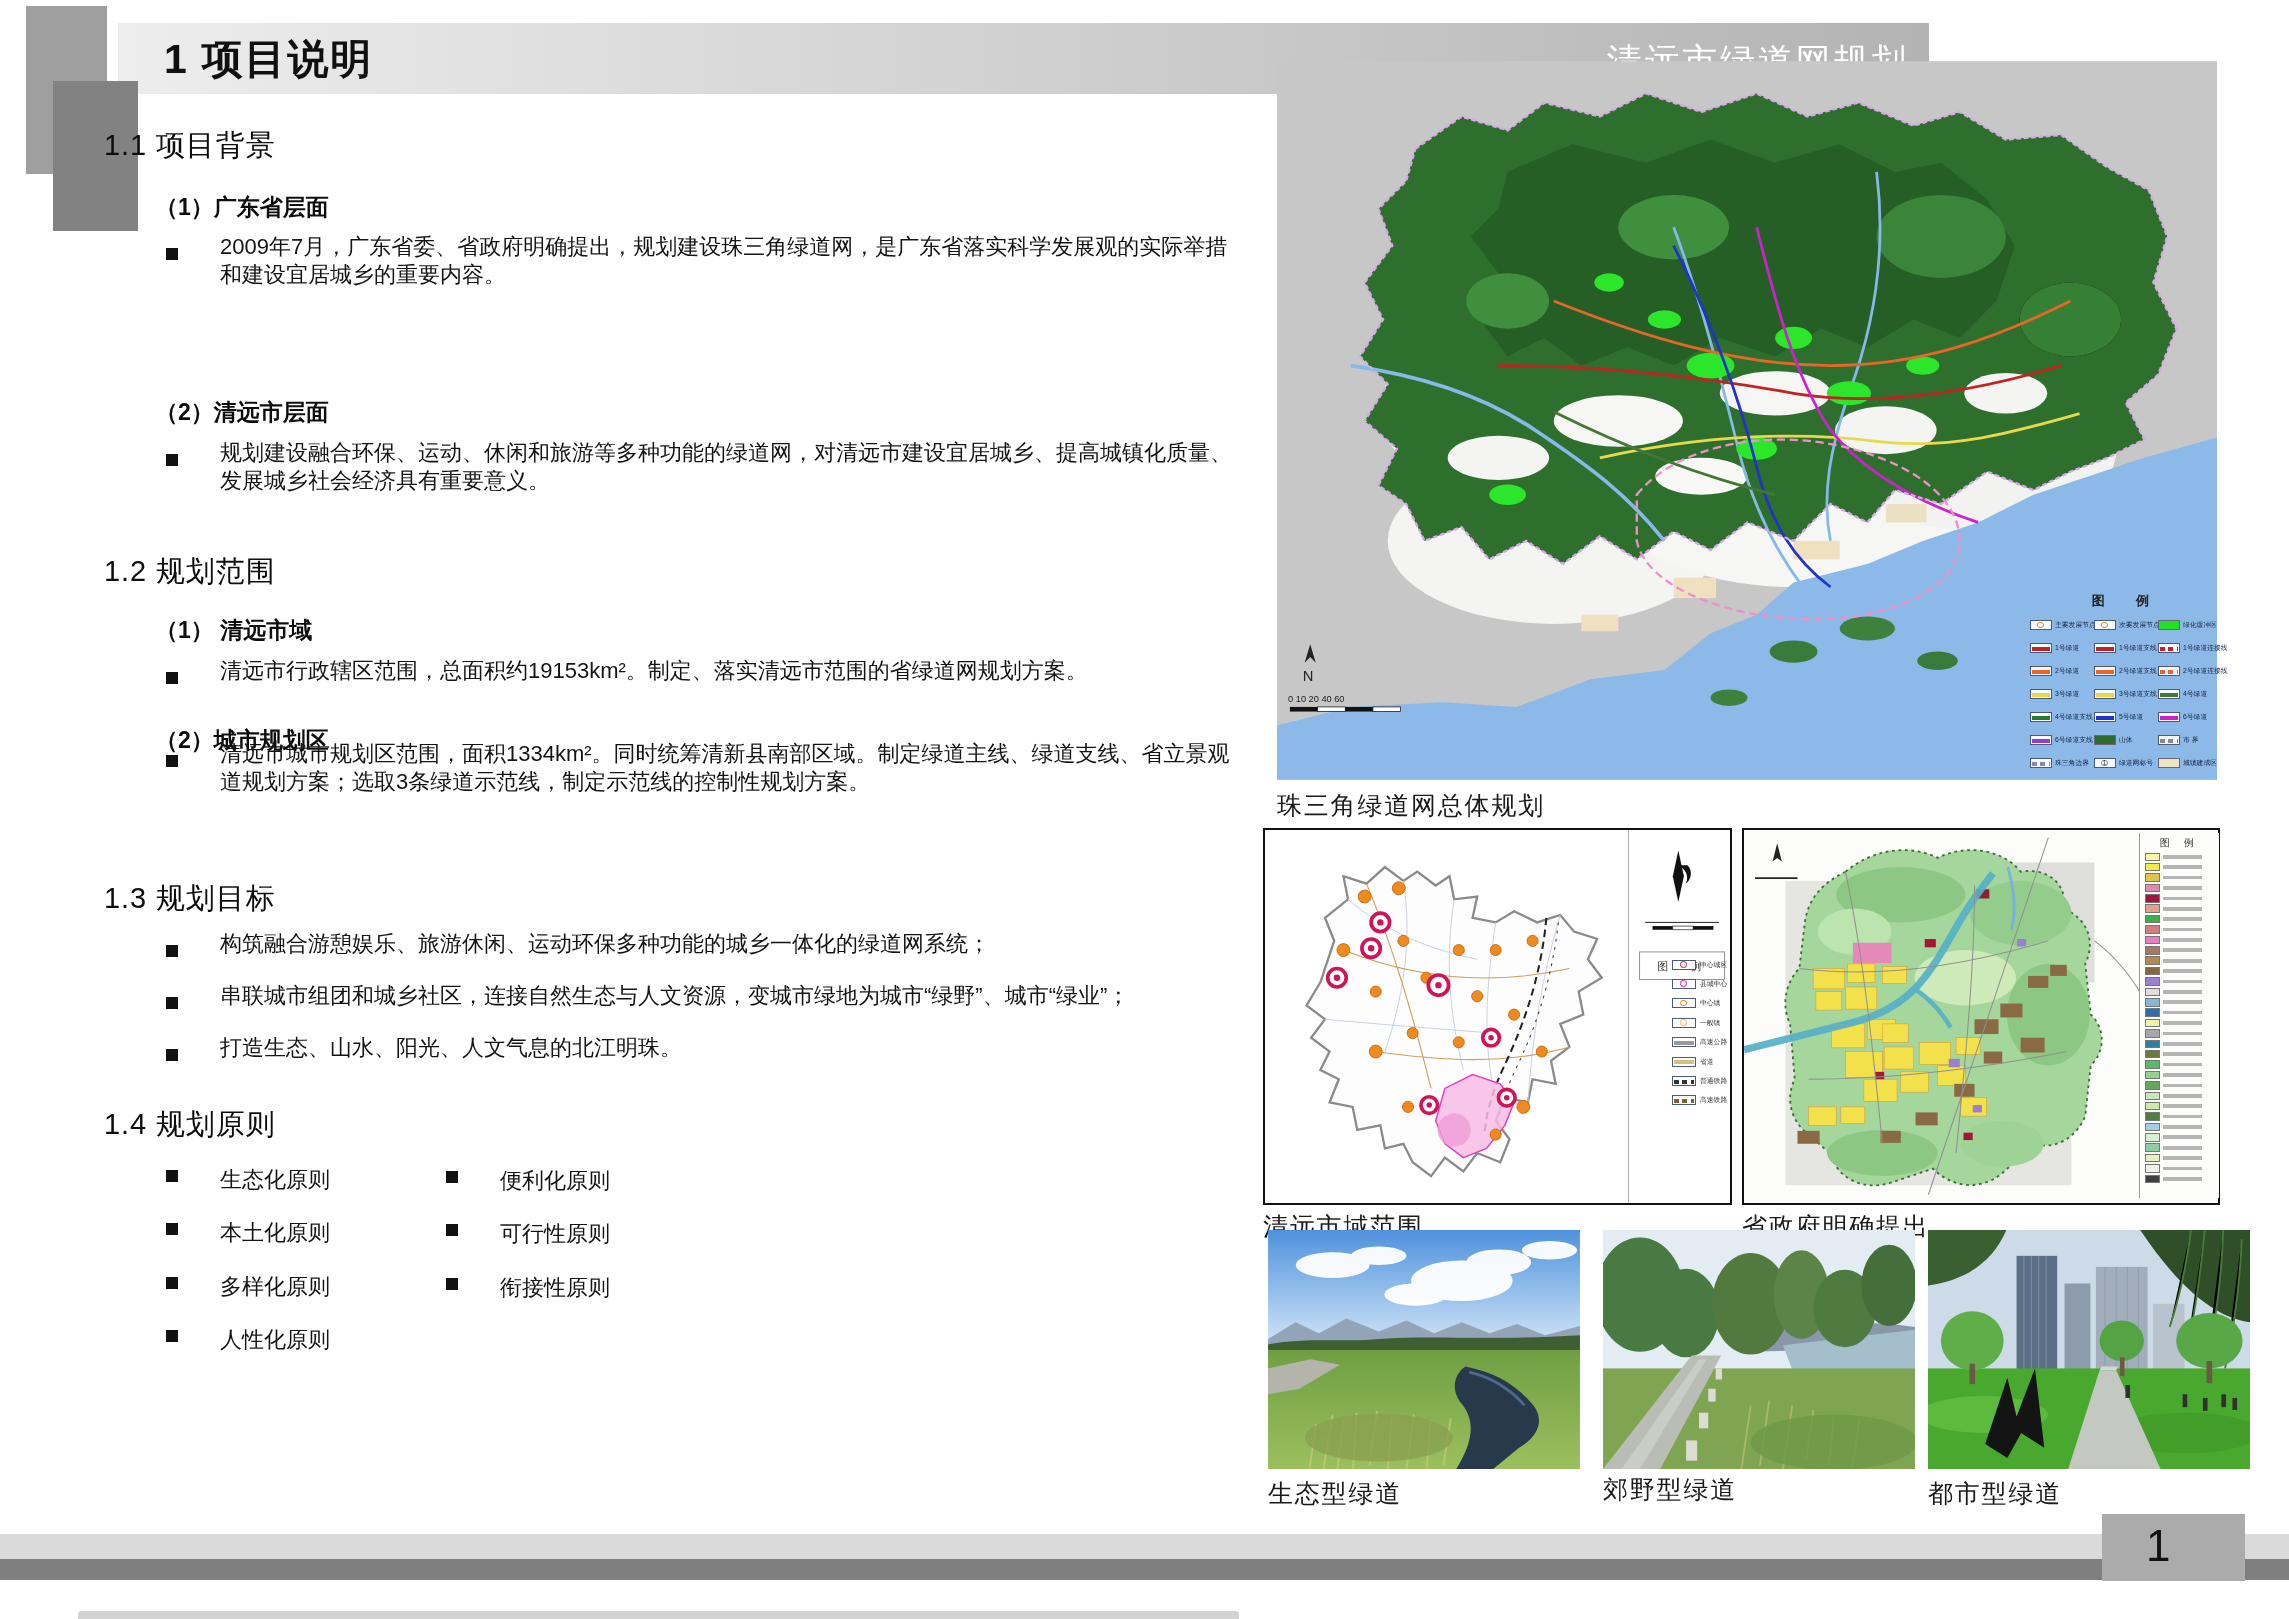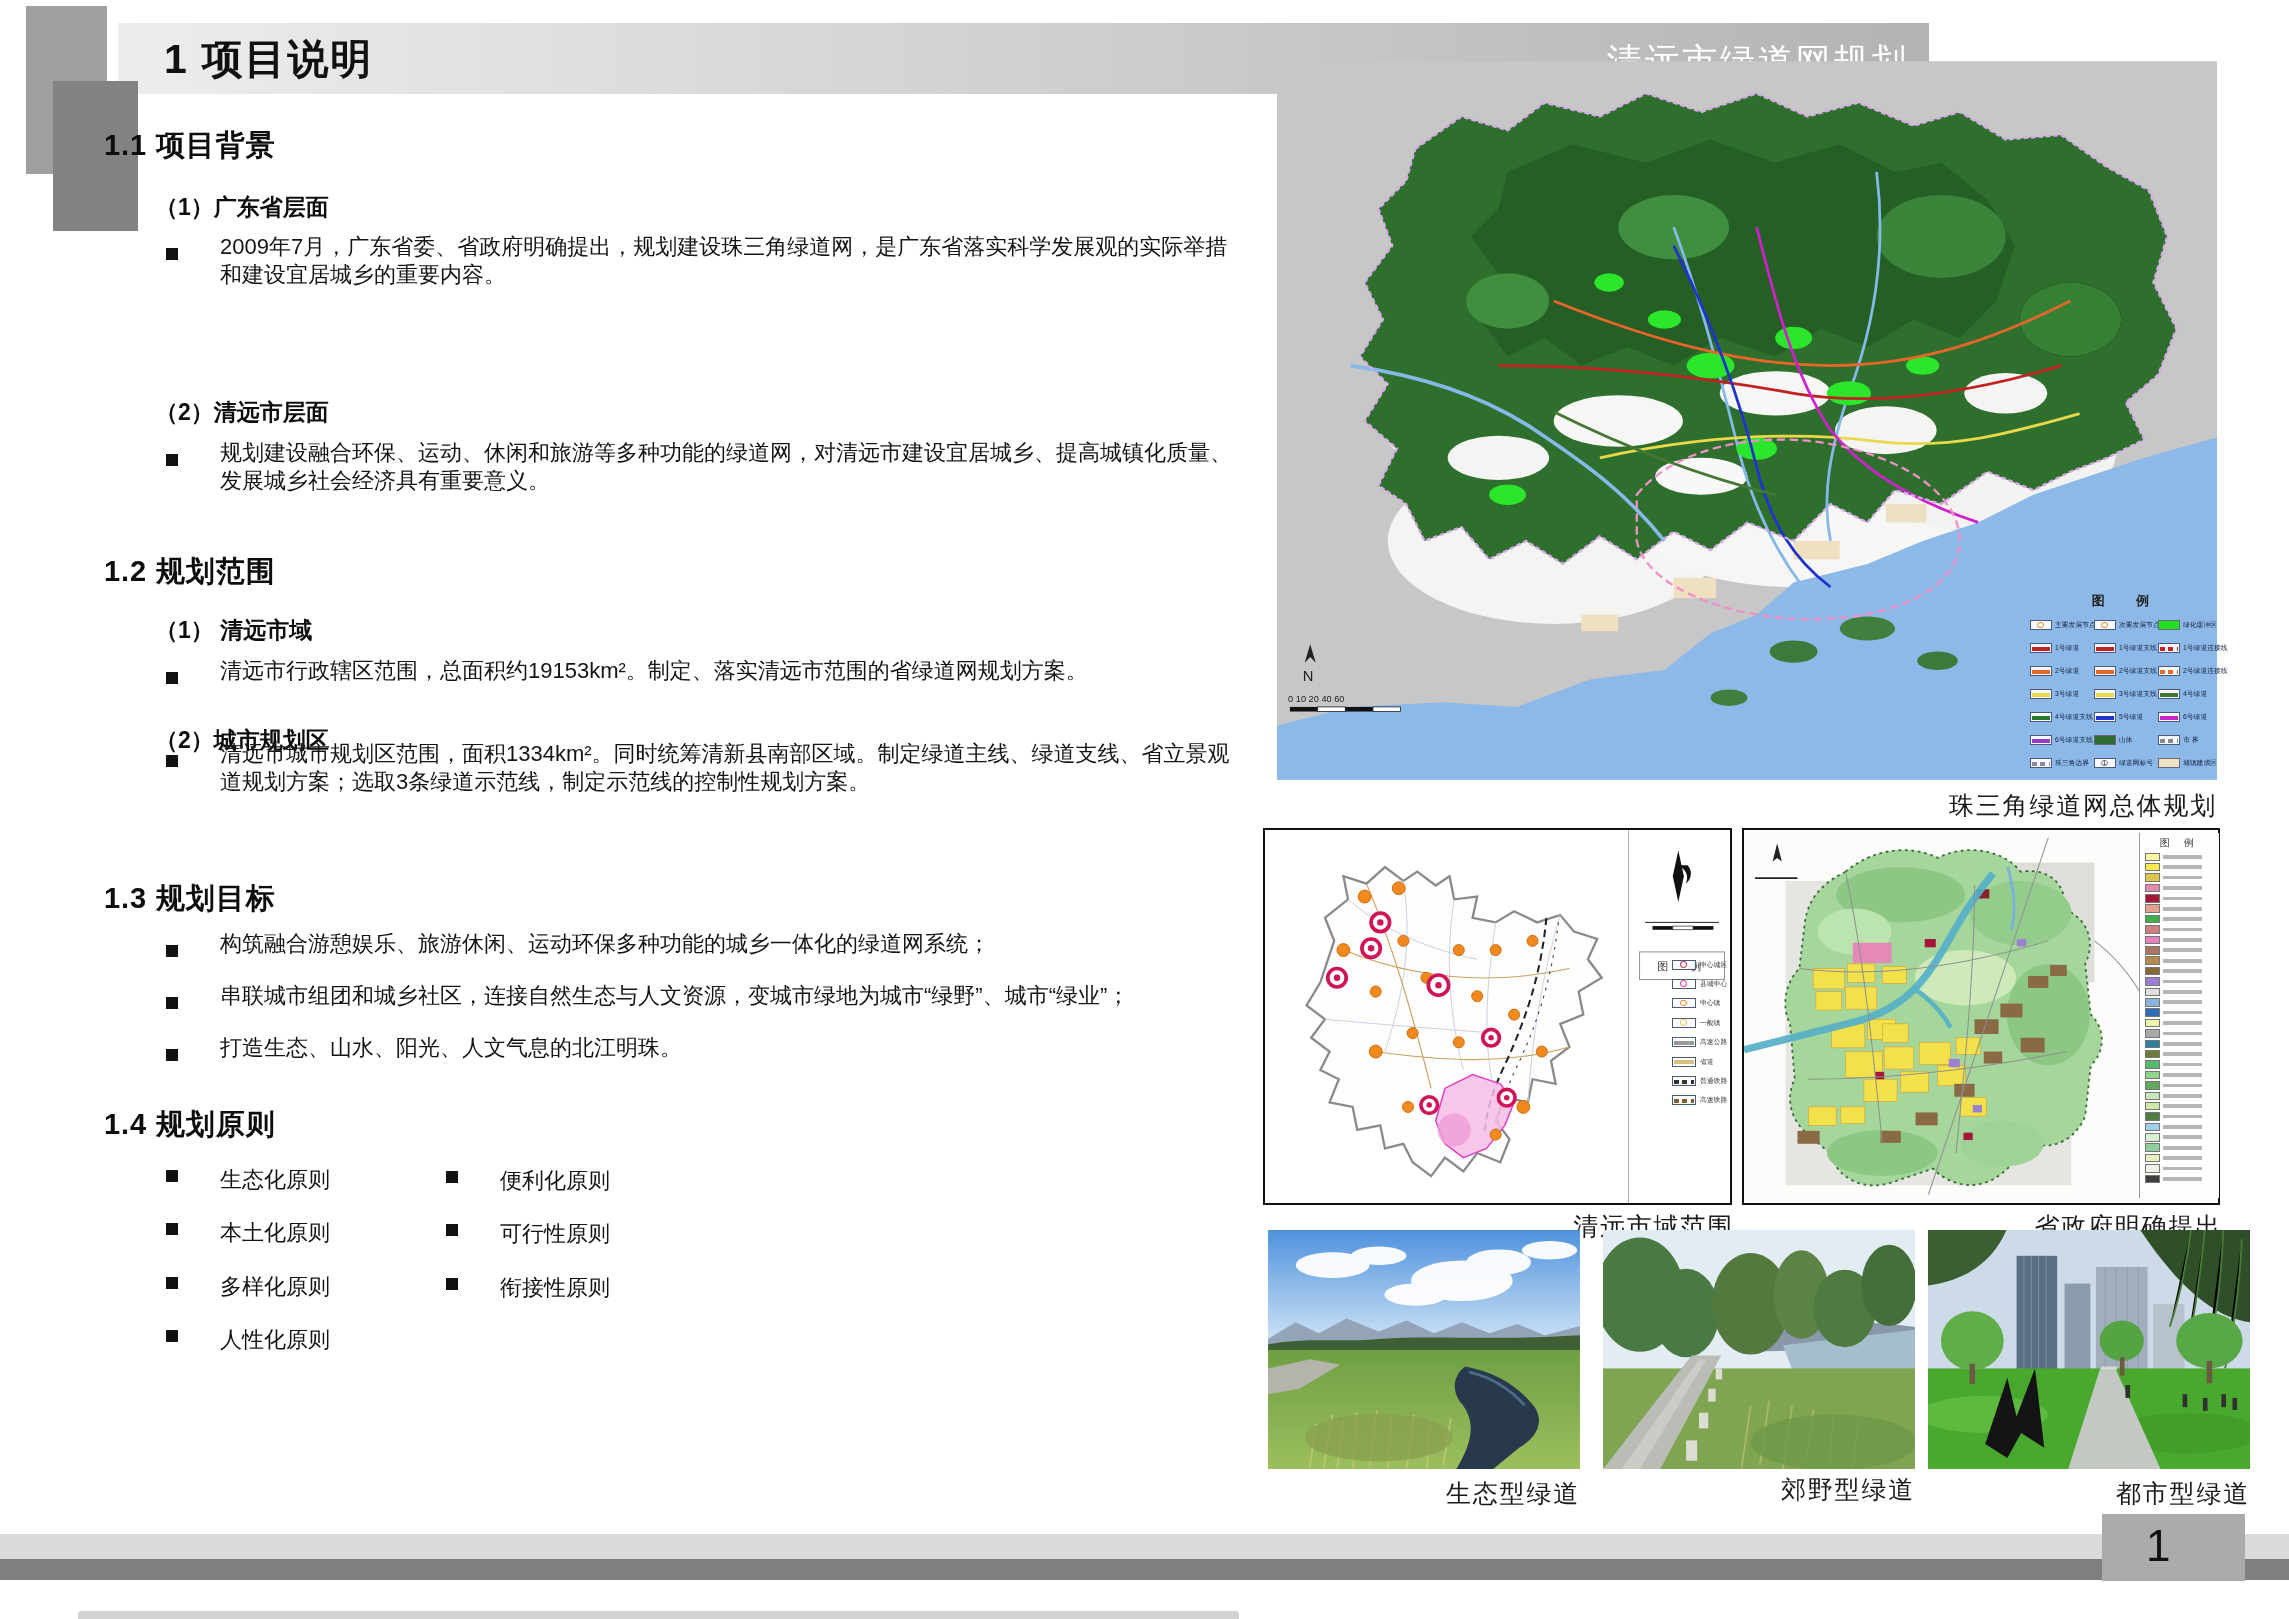--- a/index.html
+++ b/index.html
@@ -9,30 +9,30 @@
   
   .header-bar{position:absolute;left:118px;top:23px;width:1811px;height:71px;
     background:linear-gradient(to right,#ededed 0%,#d9d9d9 35%,#b3b3b3 100%);}
   .chapter-title{position:absolute;left:46px;top:9.2px;font-size:41px;font-weight:bold;color:#101010;letter-spacing:1.8px;}
   .doc-title{position:absolute;right:20px;top:14.8px;font-family:"Liberation Serif",serif;
     font-size:35px;color:#ffffff;letter-spacing:2.8px;}
   .deco-sq1{position:absolute;left:26px;top:5.5px;width:81px;height:168px;background:#9f9f9f;}
   .deco-sq2{position:absolute;left:53px;top:81px;width:85px;height:150px;background:#828282;}
 
   
-  .h-sec{position:absolute;left:104px;font-size:29px;font-weight:bold;color:#0d0d0d;letter-spacing:0.9px;}
+  .h-sec{position:absolute;left:104px;font-size:29px;font-weight:normal;color:#0d0d0d;letter-spacing:0.9px;}
   .h-sub{position:absolute;left:155px;font-size:23px;font-weight:bold;color:#0d0d0d;}
   .bullet{position:absolute;left:220px;width:1023px;font-size:22px;line-height:28px;color:#141414;}
   .bsq{position:absolute;left:-54px;top:14.8px;width:12px;height:12px;background:#111;}
   .pr-item{position:absolute;font-size:22px;color:#141414;}
   .pr-item .bsq{left:-54px;top:4.6px;}
 
   
   .figure{position:absolute;overflow:hidden;}
-  .fig-caption{position:absolute;text-align:right;font-family:"Liberation Serif",serif;
+  .fig-caption{position:absolute;text-align:left;font-family:"Liberation Serif",serif;
     font-size:25px;color:#1a1a1a;letter-spacing:1.8px;}
   .map-box{position:absolute;border:2.8px solid #111;background:#fff;overflow:hidden;}
   svg{display:block;}
 
   
   #prd-legend{position:absolute;left:2030px;top:592px;width:190px;height:185px;font-size:7.4px;color:#13203f;}
   #prd-legend .lg-title{text-align:center;font-size:13px;font-weight:bold;letter-spacing:9.2px;color:#222;margin-bottom:3.7px;}
   .lg-cols{display:flex;}
   .lg-col{width:64px;}
   .lg-row{display:flex;align-items:center;gap:2.8px;height:23px;}

